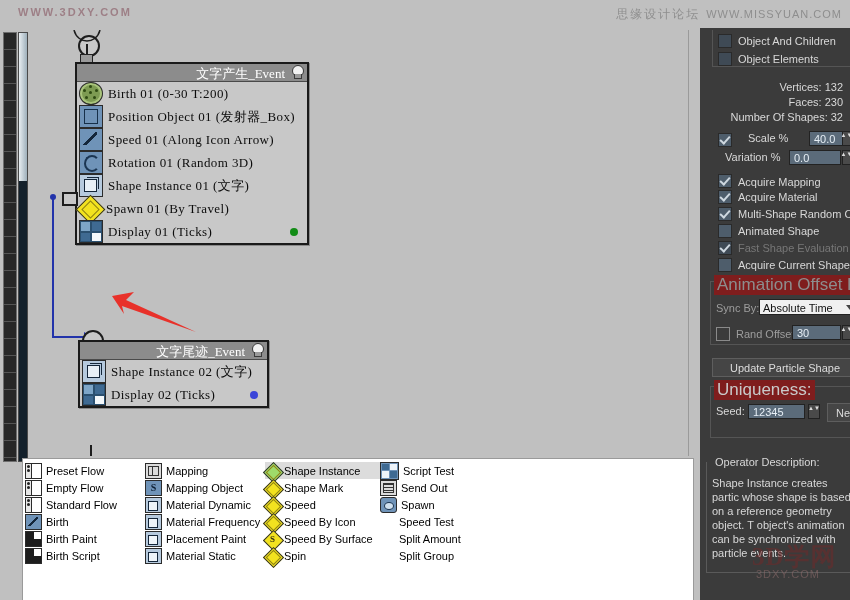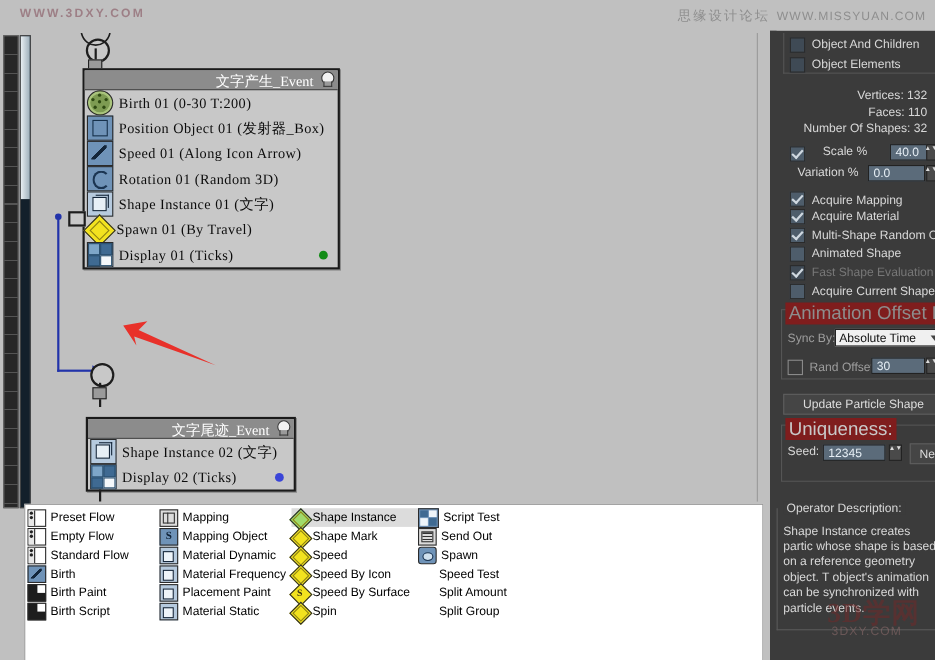--- a/index.html
+++ b/index.html
@@ -307,21 +307,21 @@
     <div class="wire-arrow" style="left:54px;top:302px;"></div>
 
     <svg class="red-arrow" width="90" height="50">
       <path d="M2,8 L24,4 L16,12 L86,44 L12,18 L14,26 Z" fill="#e8312a"></path>
     </svg>
 
     <div class="circ" style="left:52px;top:300px;"></div>
     <div class="stem" style="left:60px;top:318px;height:22px;"></div>
     <div class="knob-top" style="left:54px;top:322px;"></div>
 
-    <div class="event" id="ev2" style="left:48px;top:349px;width:187px;">
+    <div class="event" id="ev2" style="left:48px;top:310px;width:187px;">
       <div class="event-head">
         <div class="event-title">文字尾迹_Event</div>
         <div class="bulb">
           <div class="b"></div>
             <div class="s"></div>
         </div>
       </div>
       <div>
         <div class="op-row">
           <div class="op-icon ic-shape">
@@ -533,21 +533,21 @@
     <div class="chk" style="position:absolute;left:18px;top:4px;">
       <div class="box dim"></div>
       <div class="txt">Object And Children</div>
     </div>
     <div class="chk" style="position:absolute;left:18px;top:22px;">
       <div class="box dim"></div>
       <div class="txt">Object Elements</div>
     </div>
 
     <div class="stat" style="position:absolute;left:0;top:53px;width:143px;">Vertices:  132</div>
-    <div class="stat" style="position:absolute;left:0;top:68px;width:143px;">Faces:  110</div>
+    <div class="stat" style="position:absolute;left:0;top:68px;width:143px;">Faces:  230</div>
     <div class="stat" style="position:absolute;left:0;top:83px;width:143px;">Number Of Shapes: 32</div>
 
     <div class="chk" style="position:absolute;left:18px;top:103px;">
       <div class="box on"></div>
     </div>
     <div style="position:absolute;left:48px;top:104px;">Scale %</div>
     <div class="field" style="position:absolute;left:89px;top:103px;width:52px;margin-left:20px;">40.0</div>
     <div class="spin" style="position:absolute;left:142px;top:103px;">▲▼</div>
 
     <div style="position:absolute;left:25px;top:123px;">Variation %</div>

